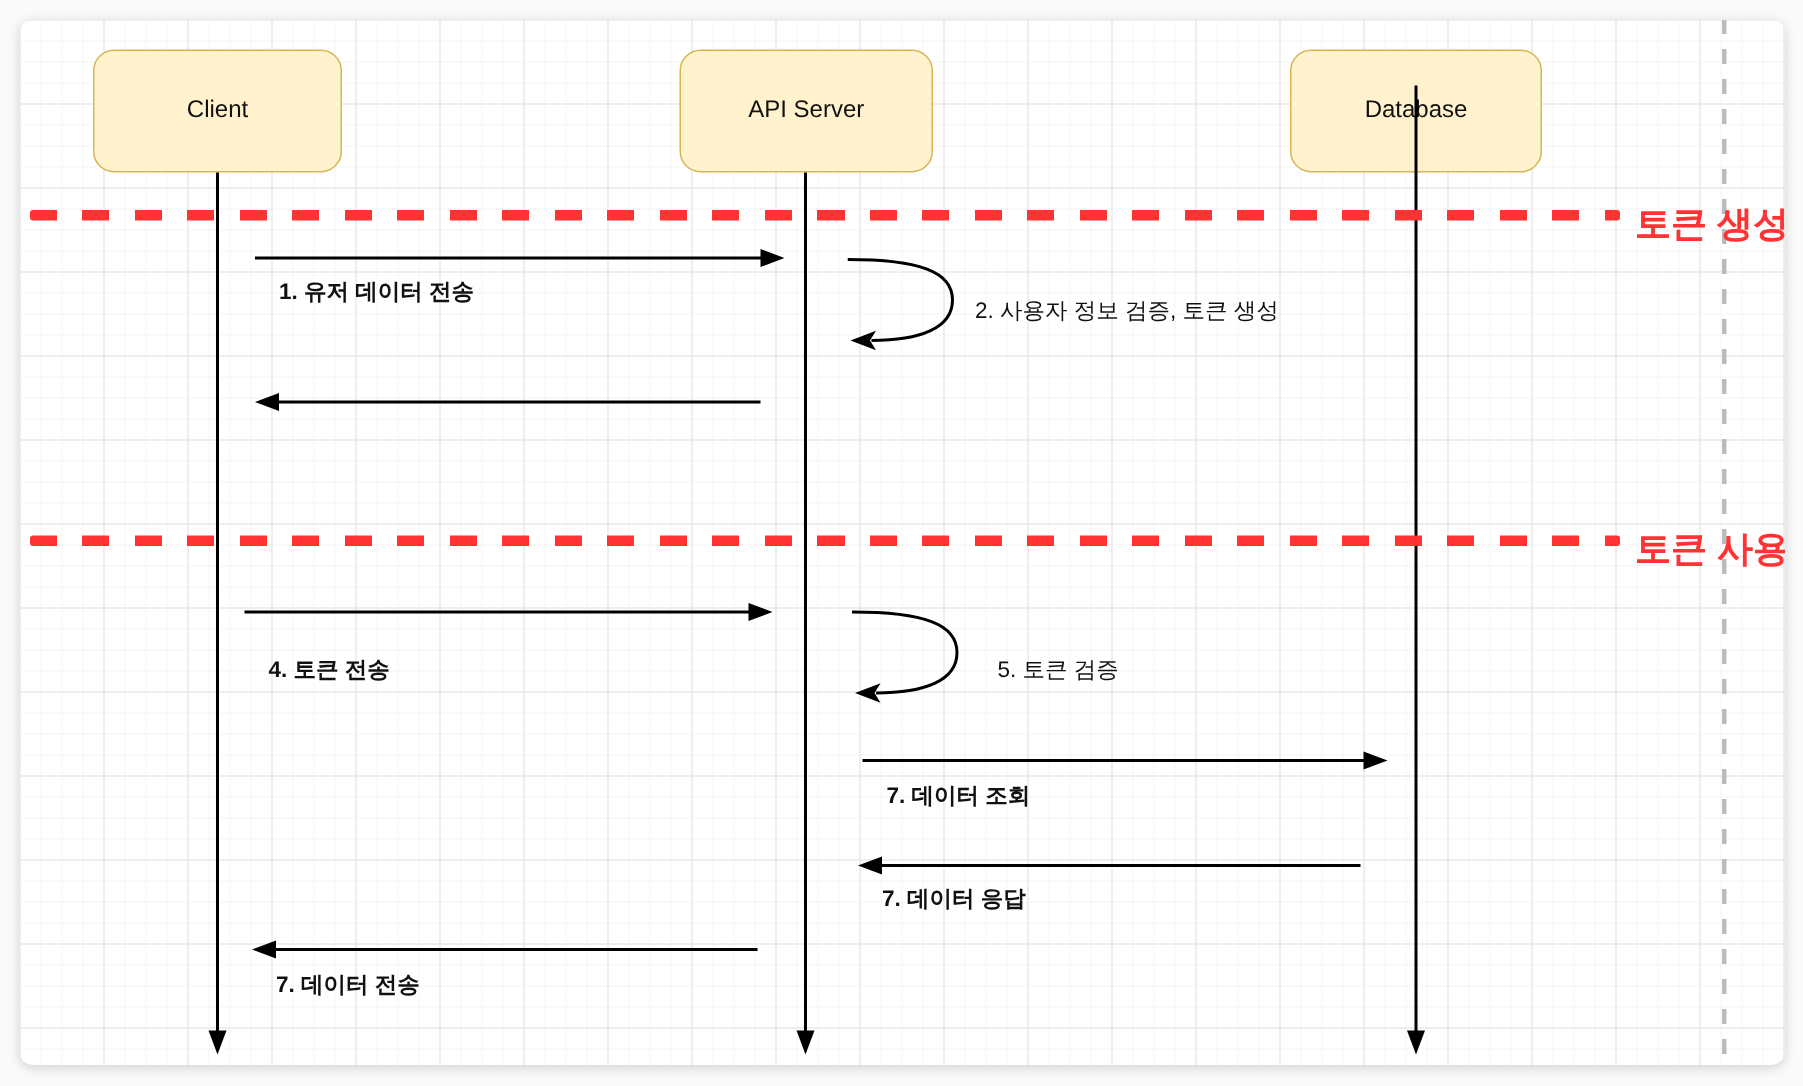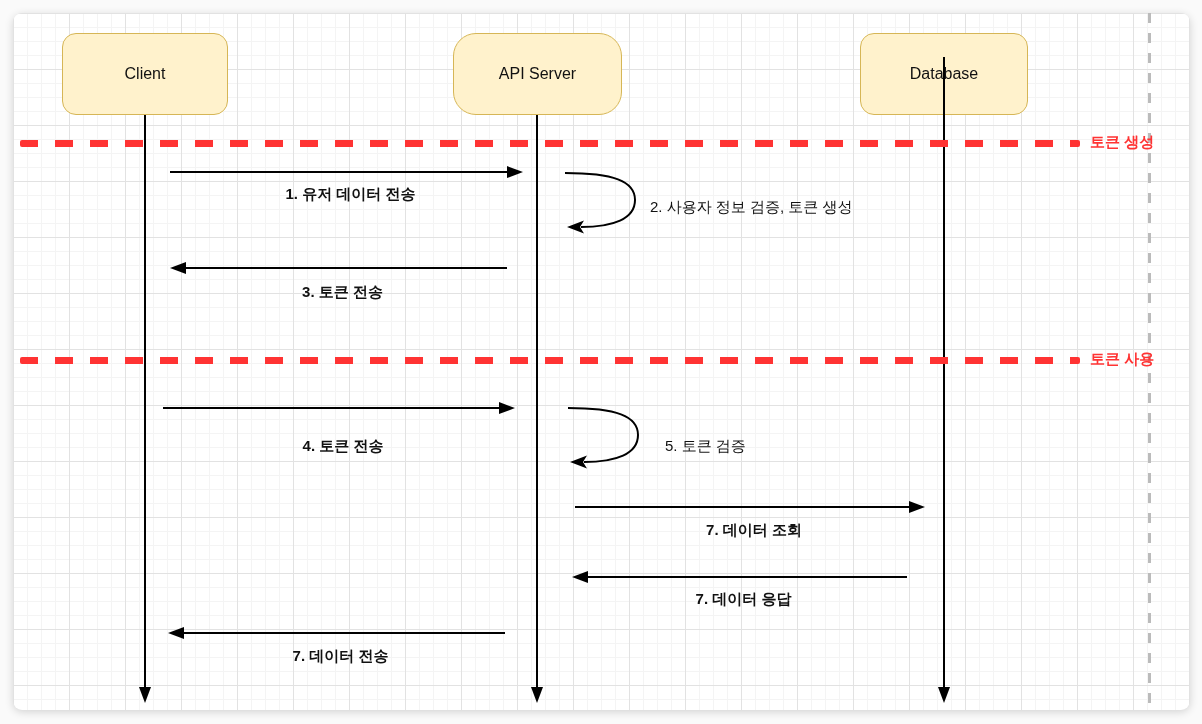--- a/index.html
+++ b/index.html
@@ -35,37 +35,37 @@
     border-left:6px solid transparent; border-right:6px solid transparent;
     border-top:16px solid #000;
   }
   .sep {
     position:absolute; left:7px; width:1060px; height:7px; z-index:3;
     background:repeating-linear-gradient(90deg,#FF3333 0 18px,transparent 18px 35px);
     border-radius:2px;
   }
   .sep-label {
     position:absolute; left:1077px; z-index:3;
-    font-size:15px; font-weight:bold; color:#FF3333; white-space:nowrap;
+    font-size:24px; font-weight:bold; color:#FF3333; white-space:nowrap;
   }
   .msg { position:absolute; z-index:3; }
   .msg .line { position:absolute; height:2px; background:#000; top:7px; }
   .msg .head-r {
     position:absolute; top:2px; width:0; height:0;
     border-top:6px solid transparent; border-bottom:6px solid transparent;
     border-left:16px solid #000;
   }
   .msg .head-l {
     position:absolute; left:0; top:2px; width:0; height:0;
     border-top:6px solid transparent; border-bottom:6px solid transparent;
     border-right:16px solid #000;
   }
   .msg .lbl {
-    position:absolute; left:4px; width:100%;
-    text-align:center; font-size:15px; font-weight:bold; color:#111;
+    position:absolute; left:16px; width:100%;
+    text-align:left; font-size:15px; font-weight:bold; color:#111;
     white-space:nowrap;
   }
   .loop { position:absolute; z-index:3; }
   .loop .lbl {
     position:absolute; font-size:15px; font-weight:normal; color:#111;
     white-space:nowrap;
   }
   .guide-dashed {
     position:absolute; left:1135px; top:0; width:3px; height:697px; z-index:0;
     background:repeating-linear-gradient(180deg,#bbbbbb 0 10px,transparent 10px 20px);
@@ -74,21 +74,21 @@
 </head>
 <body>
 
 <div class="card">
 
   <div class="guide-dashed"></div>
 
   <div class="actor" style="left:49px;width:166px;">
     <span>Client</span>
   </div>
-  <div class="actor" style="left:440px;width:169px;border-radius:23px;">
+  <div class="actor" style="left:440px;width:169px;">
     <span>API Server</span>
   </div>
   <div class="actor" style="left:847px;width:168px;">
     <span>Database</span>
   </div>
 
   <div class="lifeline" style="left:131px;top:102px;height:574px;"></div>
   <div class="head-down" style="left:126px;top:674px;"></div>
 
   <div class="lifeline" style="left:523px;top:102px;height:574px;"></div>
@@ -113,21 +113,20 @@
     <svg width="82" height="64" viewBox="0 0 82 64">
       <path d="M0,3 C48,3 70,11 70,30 C70,49 48,57 16,57" fill="none" stroke="#000" stroke-width="2"></path>
       <polygon points="2,57 19,50.5 15,57 19,63.5" fill="#000"></polygon>
     </svg>
     <div class="lbl" style="left:85px;top:28px;">2. 사용자 정보 검증, 토큰 생성</div>
   </div>
 
   <div class="msg" style="left:157px;top:247px;width:337px;height:42px;">
     <div class="line" style="left:16px;width:321px;"></div>
     <div class="head-l"></div>
-    <div class="lbl" style="top:23px;">3. 토큰 전송</div>
   </div>
 
   <div class="msg" style="left:150px;top:387px;width:352px;height:58px;">
     <div class="line" style="left:0;width:338px;"></div>
     <div class="head-r" style="left:336px;"></div>
     <div class="lbl" style="top:37px;">4. 토큰 전송</div>
   </div>
 
   <div class="loop" style="left:555px;top:392px;width:260px;height:64px;">
     <svg width="82" height="64" viewBox="0 0 82 64">

